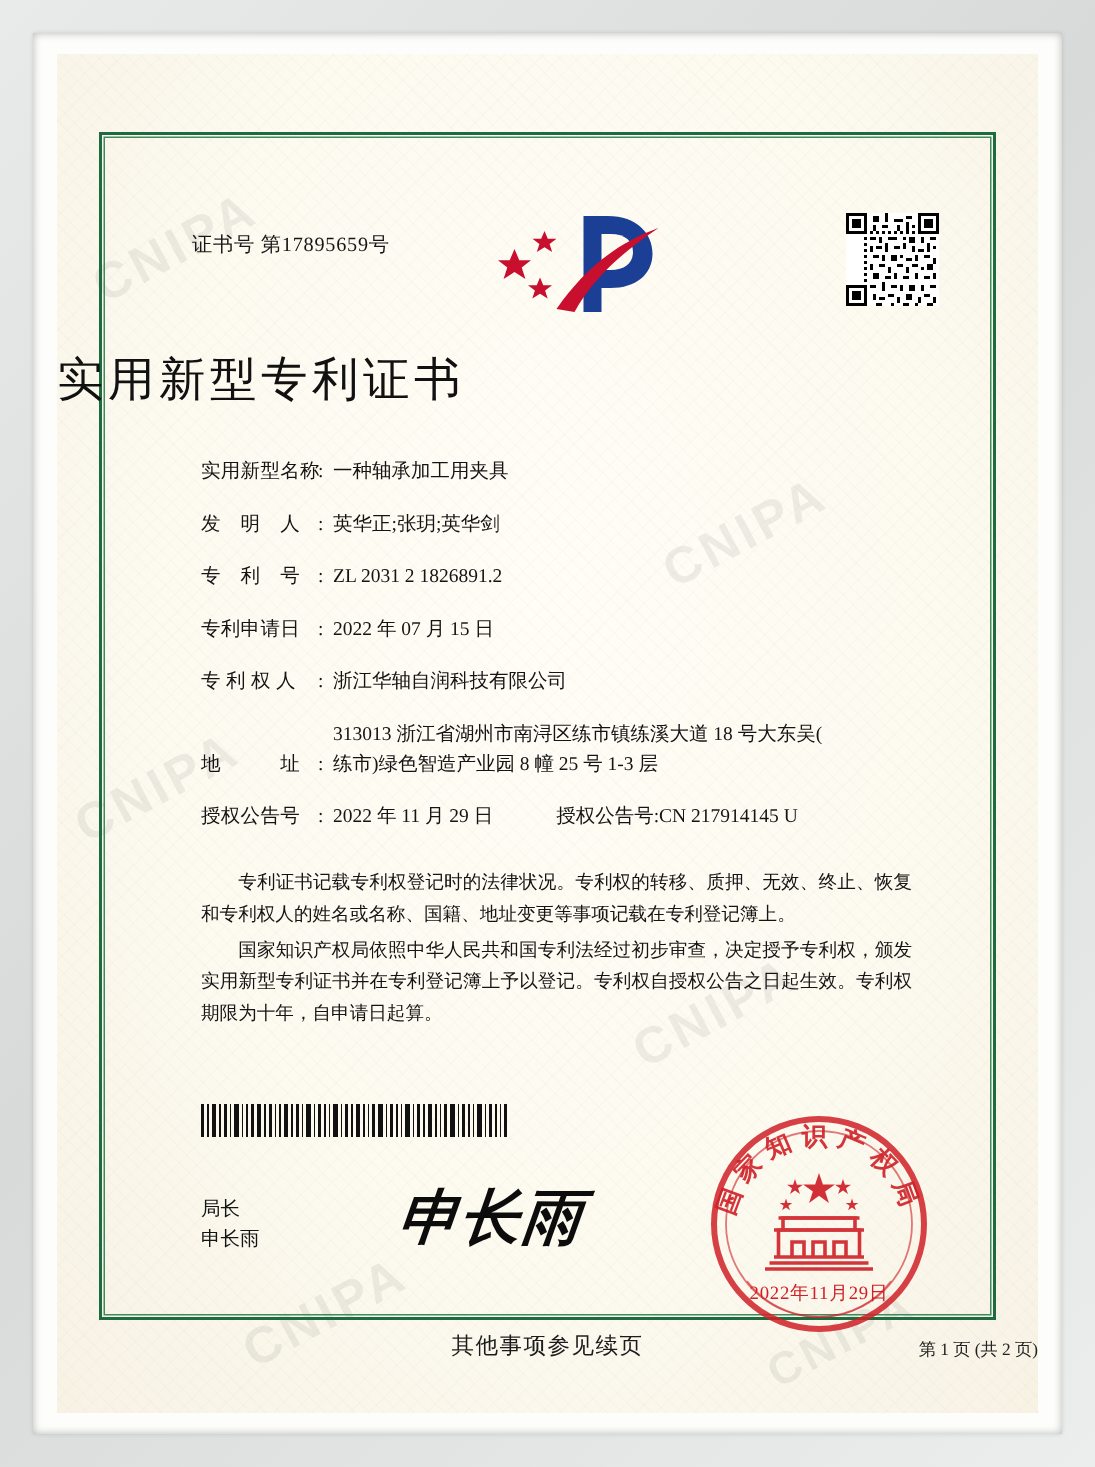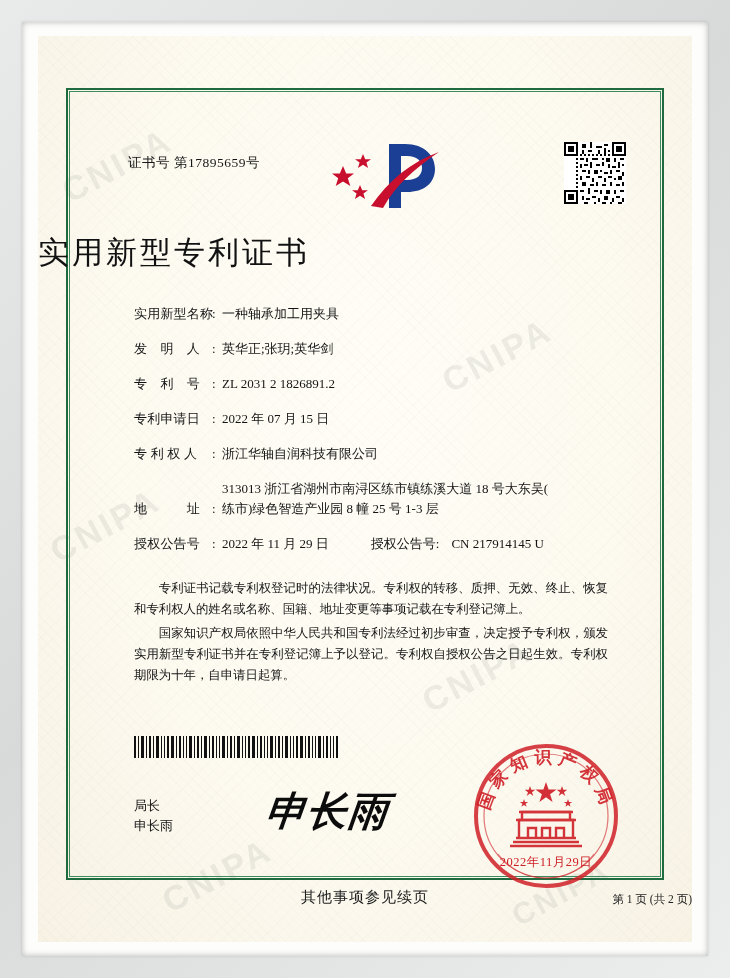--- a/index.html
+++ b/index.html
@@ -415,21 +415,21 @@
         </div>
       </div>
 
       <div class="field-row">
         <div class="f-label">授权公告号</div>
         <div class="f-colon">:</div>
         <div class="f-value row-inline">
           <span>2022 年 11 月 29 日</span>
           <span class="second-label">授权公告号</span>
           <span>:</span>
-          <span style="margin-left:12px">CN 217914145 U</span>
+          <span style="margin-left:0">CN 217914145 U</span>
         </div>
       </div>
     </div>
 
     <div class="paras">
       <p>专利证书记载专利权登记时的法律状况。专利权的转移、质押、无效、终止、恢复和专利权人的姓名或名称、国籍、地址变更等事项记载在专利登记簿上。</p>
       <p>国家知识产权局依照中华人民共和国专利法经过初步审查，决定授予专利权，颁发实用新型专利证书并在专利登记簿上予以登记。专利权自授权公告之日起生效。专利权期限为十年，自申请日起算。</p>
     </div>
 
     <div class="barcode">

